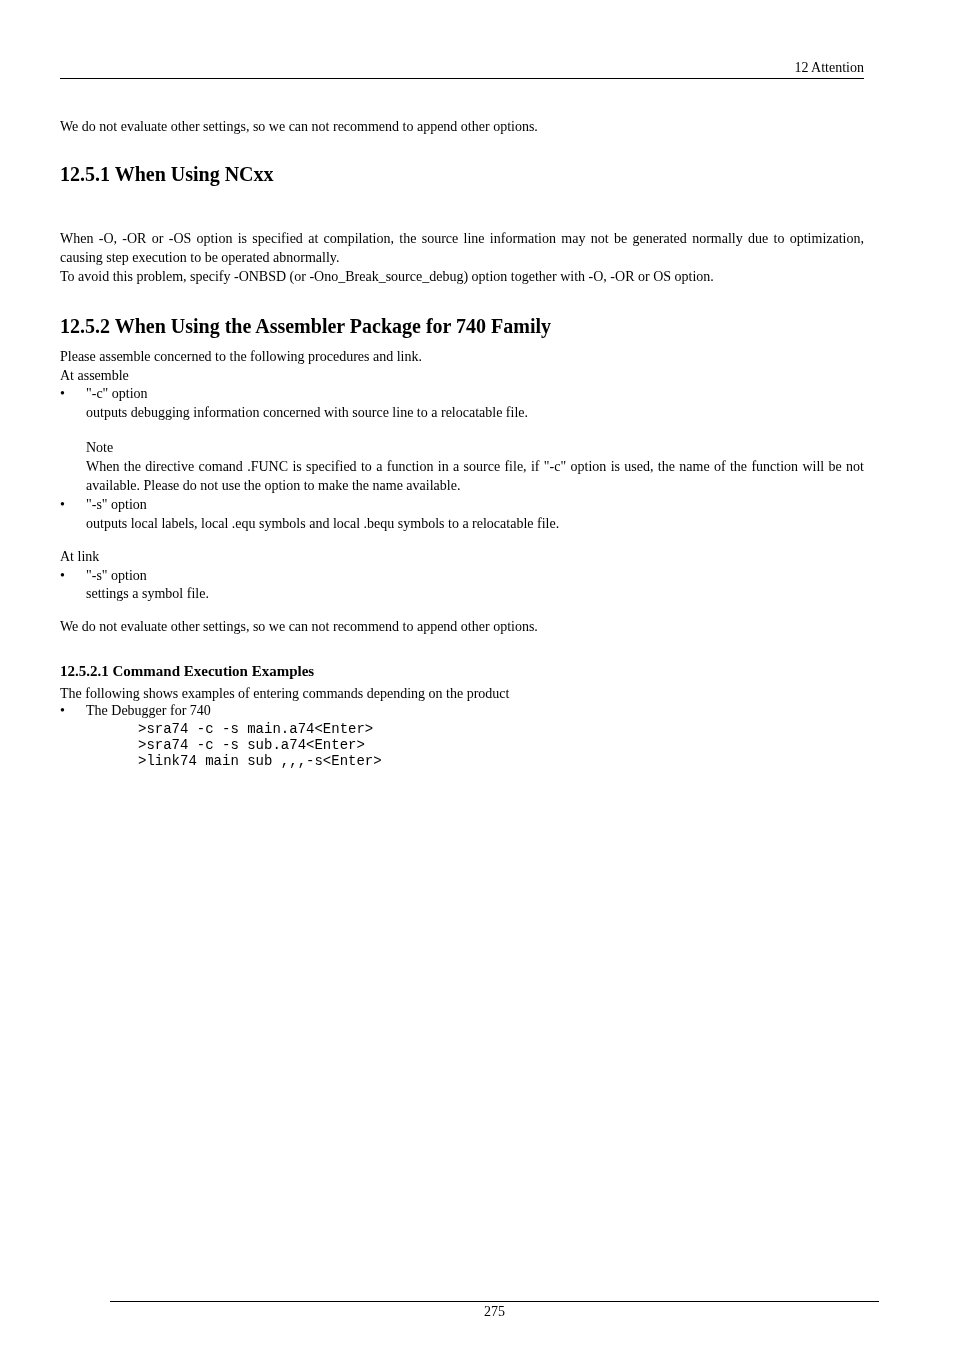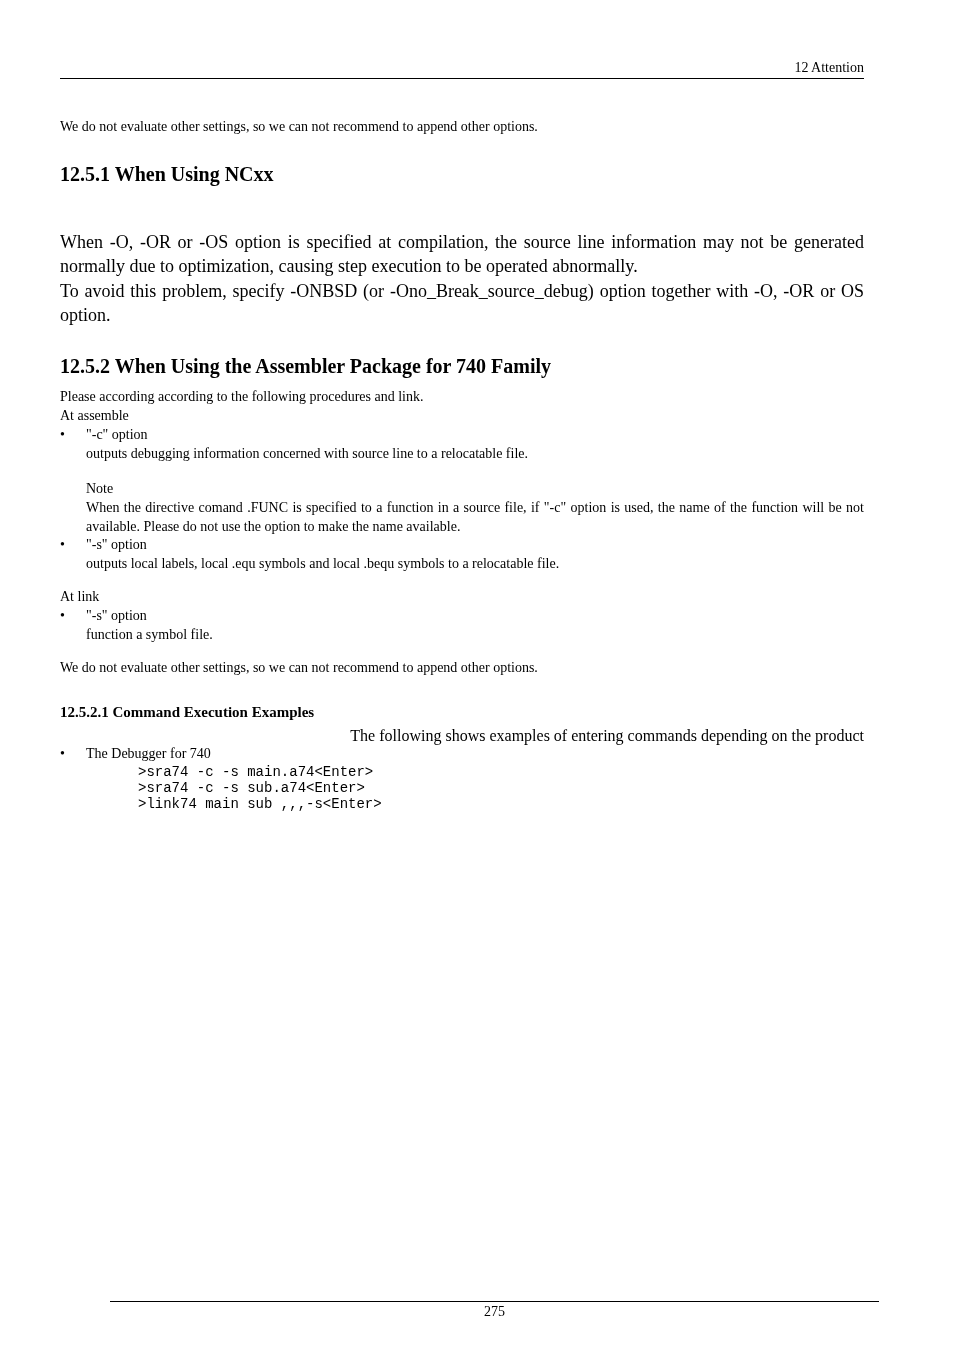--- a/index.html
+++ b/index.html
@@ -35,21 +35,21 @@
     .intro {
       font-size: 14px;
       margin-bottom: 28px;
     }
     h2 {
       font-size: 20px;
       font-weight: bold;
       margin: 0 0 10px 0;
     }
     .body-text {
-      font-size: 18px;
+      font-size: 14px;
       line-height: 1.35;
       margin-bottom: 28px;
       text-align: justify;
       margin-top: 44px;
     }
     .sub-intro {
       font-size: 14px;
       line-height: 1.35;
       margin-bottom: 0;
     }
@@ -78,23 +78,22 @@
       font-size: 14px;
       line-height: 1.35;
       text-align: justify;
     }
     h3 {
       font-size: 15px;
       font-weight: bold;
       margin: 26px 0 6px 0;
     }
     .cmd-intro {
-      font-size: 16px;
+      font-size: 14px;
       margin-bottom: 0;
-      text-align: right;
     }
     .cmd-line {
       font-family: "Courier New", monospace;
       font-size: 14px;
       font-weight: normal;
       margin-left: 78px;
     }
     .footer {
       position: absolute;
       bottom: 30px;
@@ -117,21 +116,21 @@
 <div class="page">
   <div class="header-label">12 Attention</div>
   <div class="header-line"></div>
 
   <div class="intro">We do not evaluate other settings, so we can not recommend to append other options.</div>
 
   <h2>12.5.1 When Using NCxx</h2>
   <div class="body-text">When -O, -OR or -OS option is specified at compilation, the source line information may not be generated normally due to optimization, causing step execution to be operated abnormally.<br>To avoid this problem, specify -ONBSD (or -Ono_Break_source_debug) option together with -O, -OR or OS option.</div>
 
   <h2>12.5.2 When Using the Assembler Package for 740 Family</h2>
-  <div class="sub-intro">Please according according to the following procedures and link.</div>
+  <div class="sub-intro">Please assemble concerned to the following procedures and link.</div>
   <div class="sub-intro">At assemble</div>
 
   <div class="bullet-block">
     <div class="bullet-row">
       <div class="bullet-dot">•</div>
       <div class="bullet-content">"-c" option</div>
     </div>
     <div class="indent1">outputs debugging information concerned with source line to a relocatable file.</div>
   </div>
 
@@ -149,21 +148,21 @@
   </div>
 
   <div class="spacer-md"></div>
   <div class="sub-intro">At link</div>
 
   <div class="bullet-block">
     <div class="bullet-row">
       <div class="bullet-dot">•</div>
       <div class="bullet-content">"-s" option</div>
     </div>
-    <div class="indent1">function a symbol file.</div>
+    <div class="indent1">settings a symbol file.</div>
   </div>
 
   <div class="spacer-md"></div>
   <div class="sub-intro">We do not evaluate other settings, so we can not recommend to append other options.</div>
 
   <h3>12.5.2.1 Command Execution Examples</h3>
   <div class="cmd-intro">The following shows examples of entering commands depending on the product</div>
 
   <div class="bullet-block">
     <div class="bullet-row">

